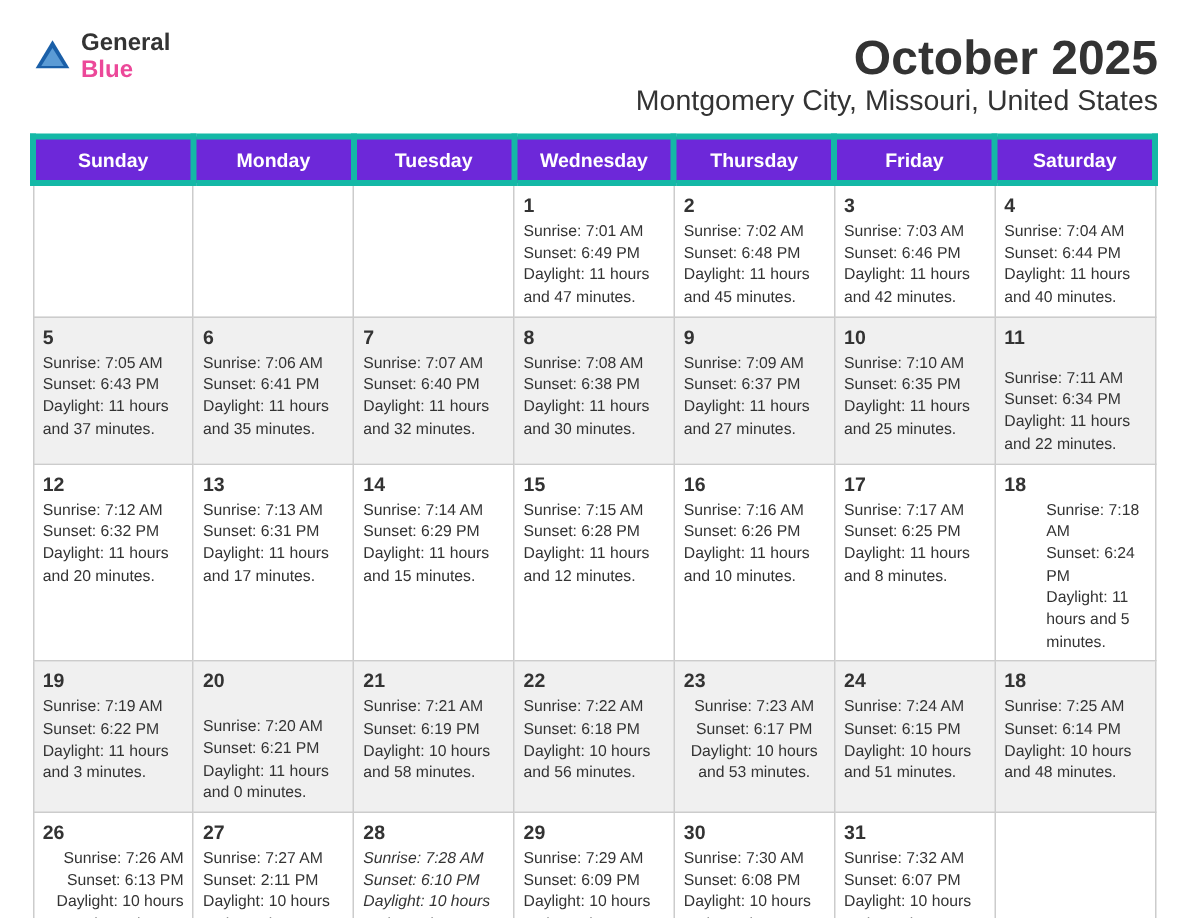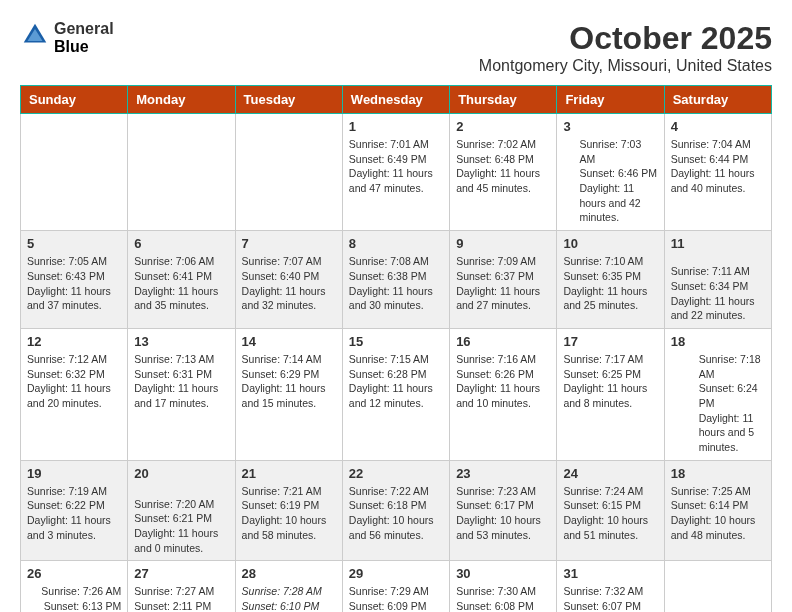--- a/index.html
+++ b/index.html
@@ -11,66 +11,66 @@
       padding: 20px;
     }
     .header-section {
       display: flex;
       justify-content: space-between;
       align-items: flex-start;
       margin-bottom: 10px;
     }
     .logo {
       display: flex;
-      align-items: flex-start;
+      align-items: center;
       gap: 4px;
     }
     .logo-text {
       display: flex;
       flex-direction: column;
       line-height: 1.1;
     }
     .logo-general {
       font-size: 16px;
       font-weight: bold;
       color: #333;
     }
     .logo-blue {
       font-size: 16px;
       font-weight: bold;
-      color: #000000;
+      color: #ec4899;
     }
     .logo-icon {
       width: 30px;
       height: 30px;
     }
     .title-section {
       text-align: right;
     }
     .month-title {
       font-size: 32px;
       font-weight: bold;
       color: #333;
     }
     .location-title {
-      font-size: 16px;
+      font-size: 19px;
       color: #333;
     }
     .calendar {
       width: 100%;
       border-collapse: collapse;
       border: 1px solid #ccc;
     }
     .calendar th {
-      background-color: #c2410c;
+      background-color: #6d28d9;
       color: white;
-      text-align: left;
+      text-align: center;
       padding: 6px 8px;
       font-size: 13px;
-      border: 1px solid #14b8a6;
+      border: 4px solid #14b8a6;
     }
     .calendar td {
       border: 1px solid #ccc;
       vertical-align: top;
       padding: 5px 6px;
       width: calc(100% / 7);
       min-height: 80px;
       font-size: 11px;
       color: #333;
     }
@@ -140,21 +140,21 @@
 Daylight: 11 hours and 47 minutes.</div>
           </td>
           <td>
             <div class="day-number">2</div>
             <div class="day-info" style="white-space: pre-line;">Sunrise: 7:02 AM
 Sunset: 6:48 PM
 Daylight: 11 hours and 45 minutes.</div>
           </td>
           <td>
             <div class="day-number">3</div>
-            <div class="day-info" style="white-space: pre-line; margin-left: 16px;">Sunrise: 7:03 AM
+            <div class="day-info" style="white-space: pre-line;">Sunrise: 7:03 AM
 Sunset: 6:46 PM
 Daylight: 11 hours and 42 minutes.</div>
           </td>
           <td>
             <div class="day-number">4</div>
             <div class="day-info" style="white-space: pre-line;">Sunrise: 7:04 AM
 Sunset: 6:44 PM
 Daylight: 11 hours and 40 minutes.</div>
           </td>
         </tr>
@@ -266,21 +266,21 @@
 Daylight: 10 hours and 58 minutes.</div>
           </td>
           <td>
             <div class="day-number">22</div>
             <div class="day-info" style="white-space: pre-line;">Sunrise: 7:22 AM
 Sunset: 6:18 PM
 Daylight: 10 hours and 56 minutes.</div>
           </td>
           <td>
             <div class="day-number">23</div>
-            <div class="day-info" style="white-space: pre-line;">Sunrise: 7:23 AM
+            <div class="day-info" style="white-space: pre-line; text-align: center;">Sunrise: 7:23 AM
 Sunset: 6:17 PM
 Daylight: 10 hours and 53 minutes.</div>
           </td>
           <td>
             <div class="day-number">24</div>
             <div class="day-info" style="white-space: pre-line;">Sunrise: 7:24 AM
 Sunset: 6:15 PM
 Daylight: 10 hours and 51 minutes.</div>
           </td>
           <td>

